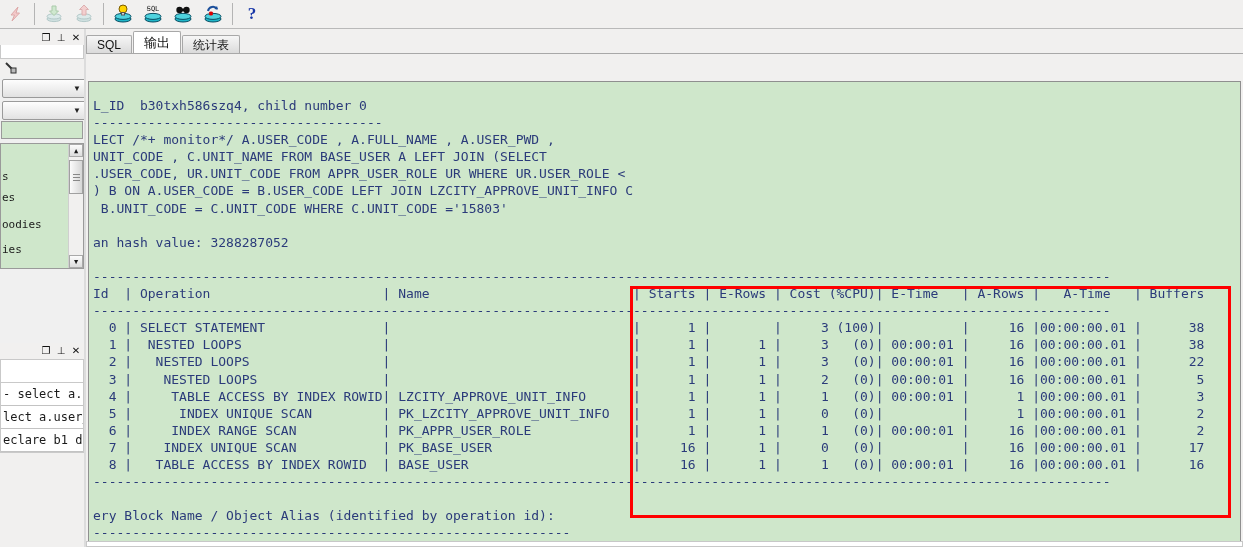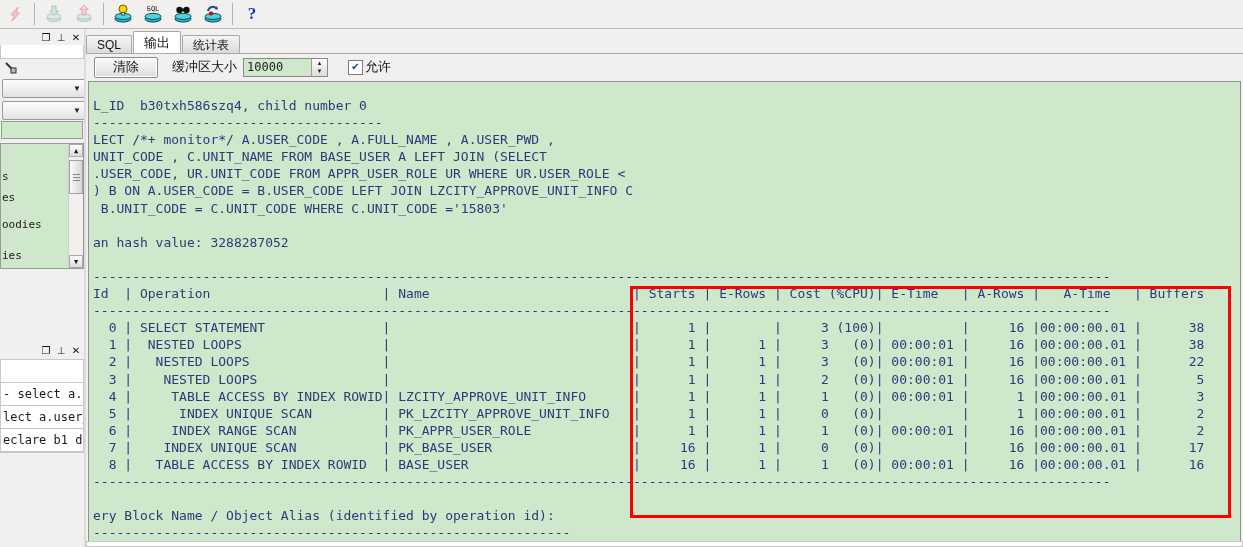--- a/index.html
+++ b/index.html
@@ -191,21 +191,21 @@
   <div class="cmb">
       <span class="arw">▼</span>
     </div>
 </div>
 <div class="greenbox" style="position:absolute;left:1px;top:121px;width:82px;height:18px;"></div>
 
 <div class="treewrap" style="left:0;top:143px;width:84px;height:126px;position:absolute;">
   <div class="tnode" style="margin-top:22px">s</div>
   <div class="tnode">es</div>
   <div class="tnode" style="margin-top:6px">oodies</div>
-  <div class="tnode" style="margin-top:10px">ies</div>
+  <div class="tnode" style="margin-top:4px">ies</div>
 
   <div class="vsb">
     <div class="btn">▲</div>
     <div class="thumb" style="top:16px;height:34px;">
         <div class="grip"></div>
       </div>
     <div class="btn bot">▼</div>
   </div>
 </div>
 
@@ -228,35 +228,20 @@
 
 <div id="mainpane">
 
   <div id="tabstrip">
     <div class="tab">SQL</div>
     <div class="tab active">输出</div>
     <div class="tab">统计表</div>
   </div>
   <div id="tabline"></div>
 
-  <div id="ctrlbar">
-    <div class="btn3d">清除</div>
-    <span class="lbl">缓冲区大小</span>
-    <div class="spin">
-      <input value="10000" style="">
-      <div class="spbtns">
-        <div>▲</div>
-        <div>▼</div>
-      </div>
-    </div>
-    <div class="chkwrap">
-      <span class="chk">✔</span>
-      <span>允许</span>
-    </div>
-  </div>
 
   <div id="outwrap">
     <pre id="outtext">L_ID  b30txh586szq4, child number 0
 -------------------------------------
 LECT /*+ monitor*/ A.USER_CODE , A.FULL_NAME , A.USER_PWD ,
 UNIT_CODE , C.UNIT_NAME FROM BASE_USER A LEFT JOIN (SELECT
 .USER_CODE, UR.UNIT_CODE FROM APPR_USER_ROLE UR WHERE UR.USER_ROLE &lt;
 ) B ON A.USER_CODE = B.USER_CODE LEFT JOIN LZCITY_APPROVE_UNIT_INFO C
  B.UNIT_CODE = C.UNIT_CODE WHERE C.UNIT_CODE ='15803'
 

